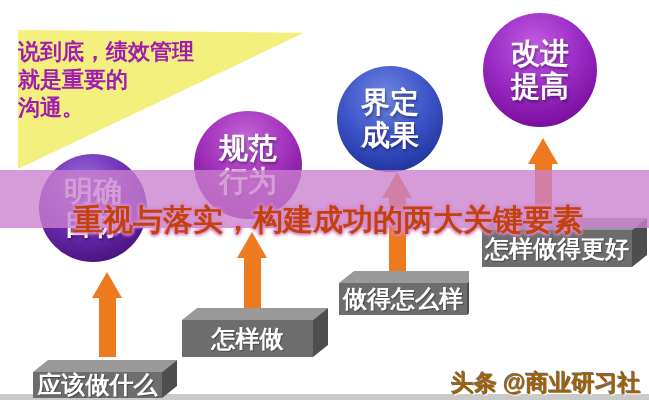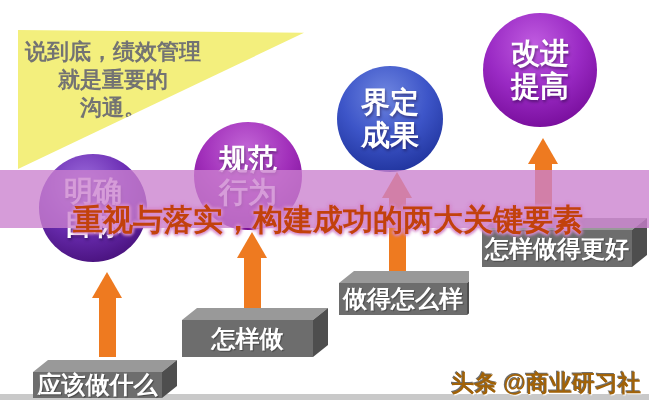--- a/index.html
+++ b/index.html
@@ -2,32 +2,32 @@
 <html><head>
 <meta charset="utf-8">
 <style>
   html,body{margin:0;padding:0;background:#e9e9e9;}
   *{box-sizing:border-box;font-family:"Liberation Sans","DejaVu Sans",sans-serif;}
   #stage{position:relative;width:649px;height:400px;background:#ffffff;overflow:hidden;margin:0 auto;}
 
   
   .banner-tri{position:absolute;left:18px;top:30px;width:286px;height:139px;
     background:#F3EF7D;clip-path:polygon(0 0,100% 2%,0 100%);z-index:1;}
-  .banner-text{position:absolute;left:0;top:8px;width:190px;text-align:center;
-    color:#737373;font-weight:bold;font-size:22px;line-height:28px;}
+  .banner-text{position:absolute;left:0;top:8px;width:190px;
+    color:#a21caf;font-weight:bold;font-size:22px;line-height:28px;}
 
   
   .sphere{position:absolute;border-radius:50%;display:flex;flex-direction:column;
     align-items:center;justify-content:center;z-index:2;
     color:#fff;font-weight:bold;font-size:29px;line-height:33px;
     text-shadow:1px 2px 3px rgba(20,0,40,.45);}
   .sphere span{display:block;}
   .s1{left:39px;top:154px;width:108px;height:108px;
     background:radial-gradient(circle at 42% 28%,#9E6EDC 0%,#6C2EB4 45%,#4A137F 80%,#3B0A6B 100%);}
-  .s2{left:194px;top:122px;width:108px;height:108px;
+  .s2{left:194px;top:111px;width:108px;height:108px;
     background:radial-gradient(circle at 48% 26%,#C266D6 0%,#A12FBA 45%,#7A0F96 80%,#650B7E 100%);}
   .s3{left:337px;top:66px;width:106px;height:106px;
     background:radial-gradient(circle at 45% 28%,#6F86E0 0%,#3D55C8 45%,#2236A0 80%,#17246E 100%);}
   .s4{left:483px;top:13px;width:114px;height:114px;
     background:radial-gradient(circle at 45% 28%,#C05CE0 0%,#9A2AC4 45%,#7A0F9E 80%,#5E0680 100%);}
 
   
   .arrow{position:absolute;width:30px;z-index:3;}
   .arrow .head{width:0;height:0;margin:0 auto;
     border-left:15px solid transparent;border-right:15px solid transparent;

